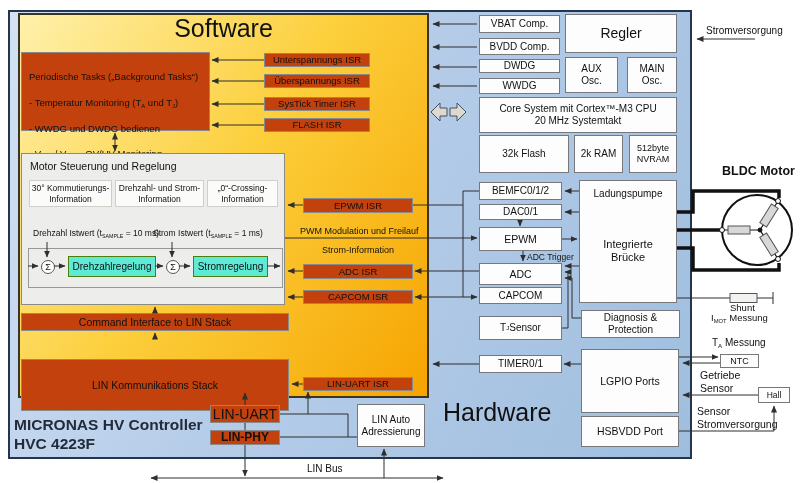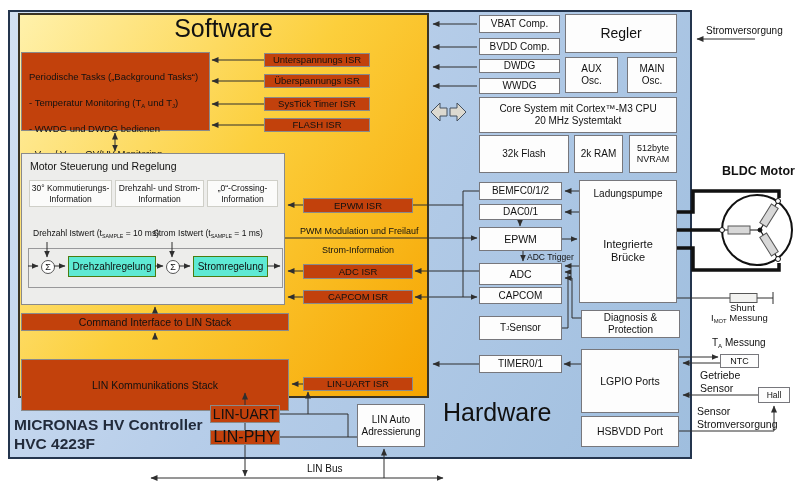--- a/index.html
+++ b/index.html
@@ -104,21 +104,21 @@
     <div class="bx w" style="left: 479px; top: 227px; width: 83px; height: 24px; font-size: 10.5px;">EPWM</div>
     <div class="bx w" style="left: 479px; top: 263px; width: 83px; height: 22px; font-size: 10.5px;">ADC</div>
     <div class="bx w" style="left: 479px; top: 287px; width: 83px; height: 17px; font-size: 10px;">CAPCOM</div>
     <div class="bx w" style="left: 479px; top: 316px; width: 83px; height: 24px; font-size: 10px;">T<sub>J</sub> Sensor</div>
     <div class="bx w" style="left: 479px; top: 355px; width: 83px; height: 18px; font-size: 10px;">TIMER0/1</div>
     <div class="bx w" style="left: 581px; top: 310px; width: 99px; height: 28px; font-size: 10px;">Diagnosis &amp;
 Protection</div>
     <div class="bx w" style="left: 581px; top: 349px; width: 98px; height: 64px; font-size: 10.5px;">LGPIO Ports</div>
     <div class="bx w" style="left: 581px; top: 416px; width: 98px; height: 31px; font-size: 10.5px;">HSBVDD Port</div>
     <div class="bx g" style="left: 210px; top: 405px; width: 70px; height: 18px; font-size: 14px;">LIN-UART</div>
-    <div class="bx g" style="left: 210px; top: 430px; width: 70px; height: 15px; font-size: 16px;">LIN-PHY</div>
+    <div class="bx g" style="left: 210px; top: 430px; width: 70px; height: 15px; font-size: 12px; font-weight: bold;">LIN-PHY</div>
     <div class="bx w" style="left: 357px; top: 404px; width: 68px; height: 43px; font-size: 10px;">LIN Auto
 Adressierung</div>
     <div class="bx w" style="left: 720px; top: 354px; width: 39px; height: 14px; font-size: 9px;">NTC</div>
     <div class="bx w" style="left: 758px; top: 387px; width: 32px; height: 16px; font-size: 8.5px;">Hall</div>
     <div class="l" style="left: 300px; top: 226px; font-size: 9px;">PWM Modulation und Freilauf</div>
     <div class="l" style="left: 322px; top: 245px; font-size: 9px;">Strom-Information</div>
     <div class="l" style="left: 527px; top: 252px; font-size: 8.5px;">ADC Trigger</div>
     <div class="l" style="left: 706px; top: 25px; font-size: 10px;">Stromversorgung</div>
     <div class="lb" style="left: 722px; top: 165px; font-size: 12.5px;">BLDC Motor</div>
     <div class="l" style="left: 730px; top: 302px; font-size: 9.5px;">Shunt</div>

